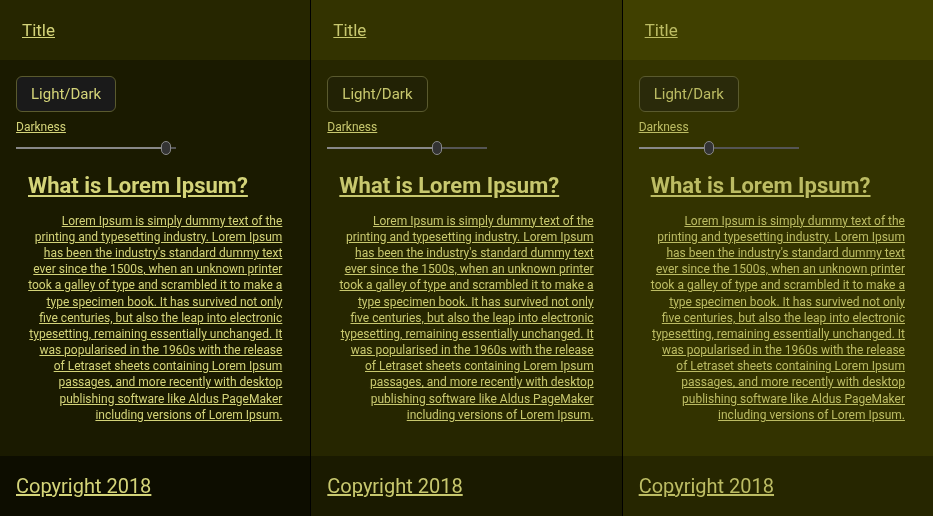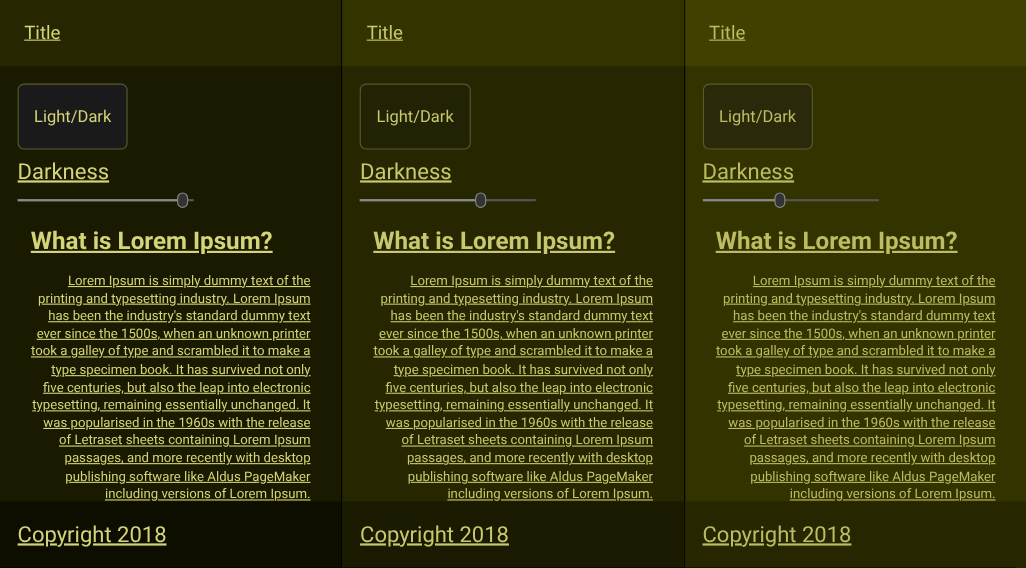--- a/index.html
+++ b/index.html
@@ -37,32 +37,32 @@
     .panel-1 .header { background: #333300; }
     .panel-2 .header { background: #404000; }
 
     .controls {
       padding: 16px 16px 0 16px;
     }
     .toggle-btn {
       background: #1a1a1a;
       border: 1px solid #666;
       border-radius: 6px;
-      padding: 20px 14px;
+      padding: 8px 14px;
       font-size: 15px;
       cursor: pointer;
       display: inline-block;
     }
     .panel-0 .toggle-btn { color: #d4d479; border-color: #5a5a2e; }
     .panel-1 .toggle-btn { color: #c8c86e; border-color: #5a5a2e; background:#222205; }
     .panel-2 .toggle-btn { color: #bcbc63; border-color: #5a5a2e; background:#2a2a0a; }
 
     .darkness-label {
       margin-top: 8px;
-      font-size: 20px;
+      font-size: 12px;
     }
     .slider {
       width: 160px;
       height: 16px;
       position: relative;
       margin-top: 6px;
     }
     .slider-track {
       position: absolute;
       top: 7px;

